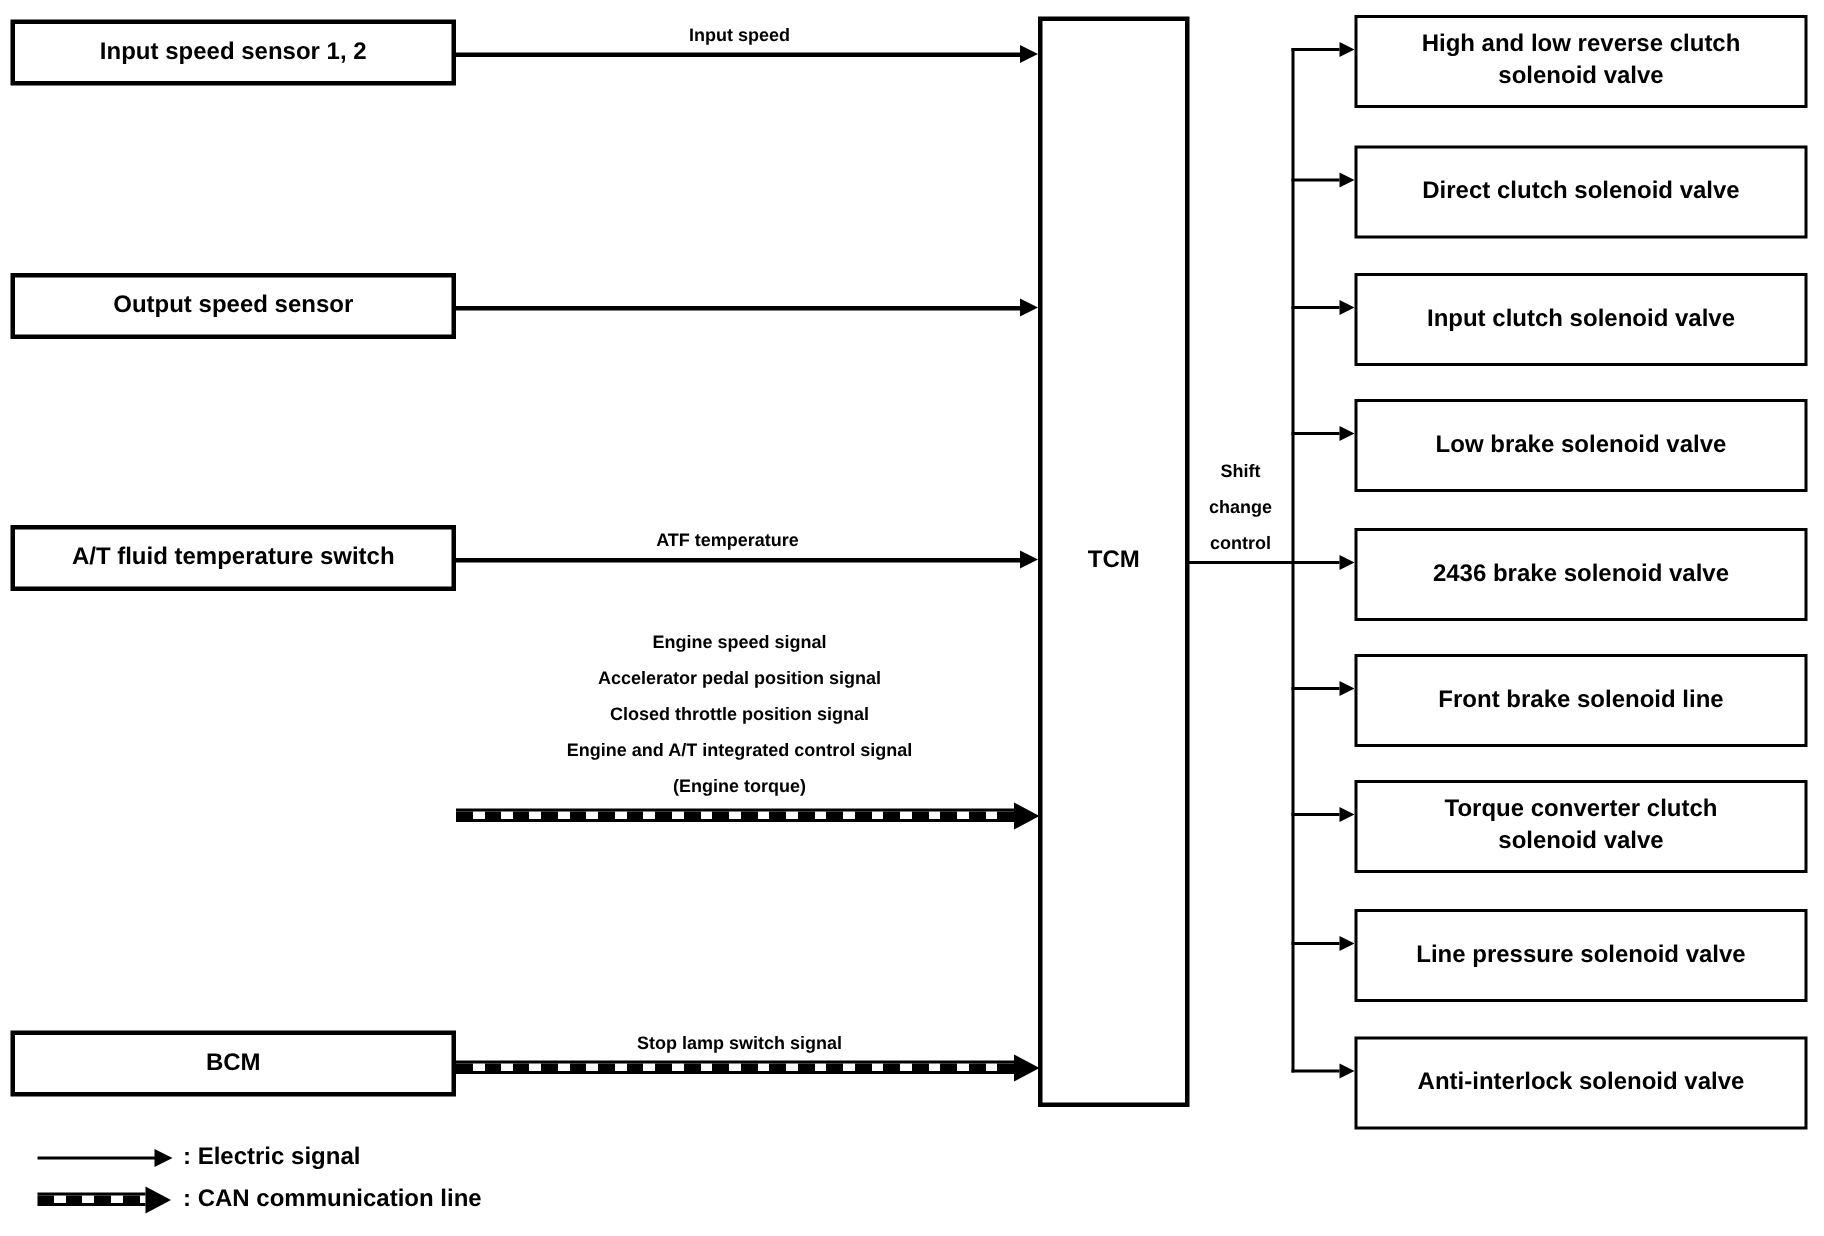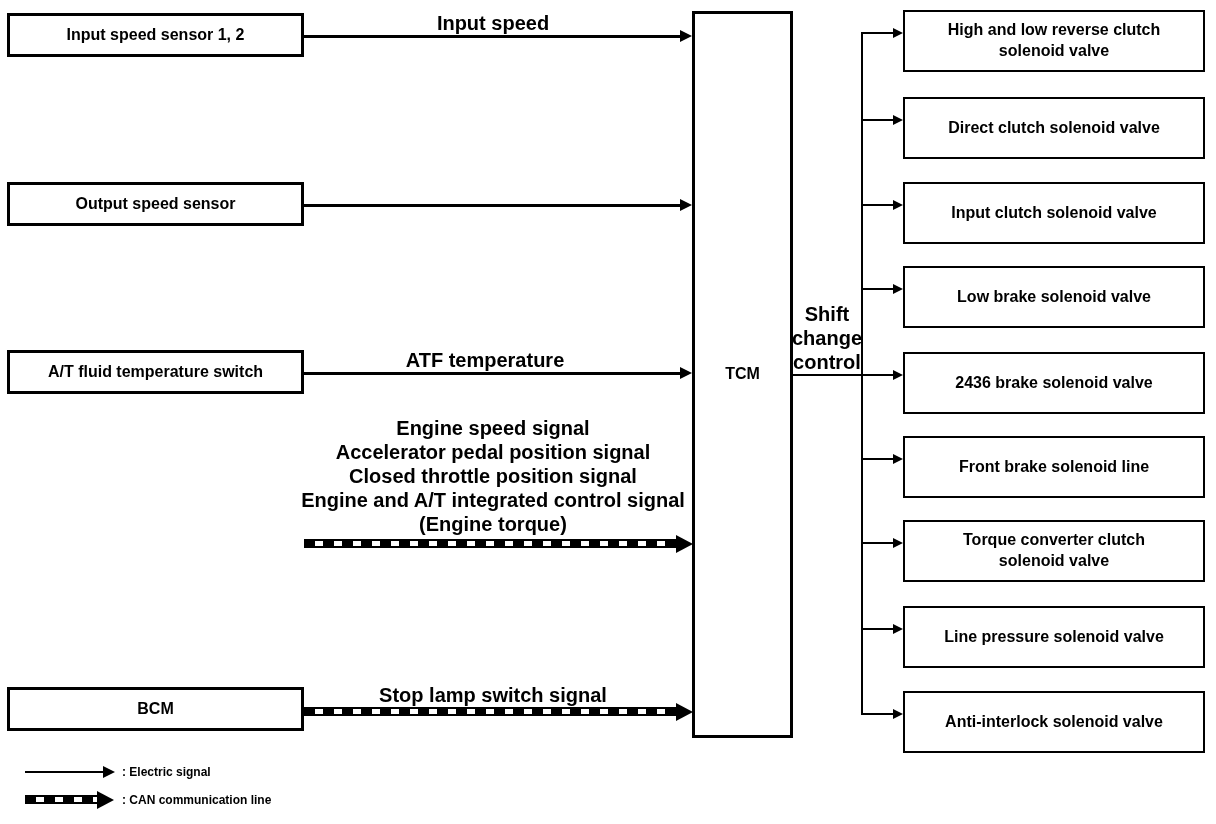--- a/index.html
+++ b/index.html
@@ -22,24 +22,24 @@
   .ahead{position:absolute;width:0;height:0;border-style:solid;border-color:transparent transparent transparent #000;}
   .ahead.sm{border-width:5px 0 5px 10px;}
   .ahead.md{border-width:6px 0 6px 12px;}
   .ahead.lg{border-width:9px 0 9px 17px;}
   .canbar{
     position:absolute;height:9px;box-sizing:border-box;
     border-top:2px solid #000;border-bottom:2px solid #000;
     background:repeating-linear-gradient(90deg,#000 0 11px,#fff 11px 19px);
   }
   .albl{
-    position:absolute;text-align:center;font-weight:bold;font-size:20px;
+    position:absolute;text-align:center;font-weight:bold;font-size:12px;
     line-height:24px;white-space:pre-line;
   }
-  .legend-text{position:absolute;font-weight:bold;font-size:12px;line-height:22px;}
+  .legend-text{position:absolute;font-weight:bold;font-size:16px;line-height:22px;}
 </style>
 </head>
 <body>
 
 <div class="canvas">
 
   <div class="box lbox" style="top:13px">Input speed sensor 1, 2</div>
   <div class="box lbox" style="top:182px">Output speed sensor</div>
   <div class="box lbox" style="top:350px">A/T fluid temperature switch</div>
   <div class="box lbox" style="top:687px">BCM</div>

